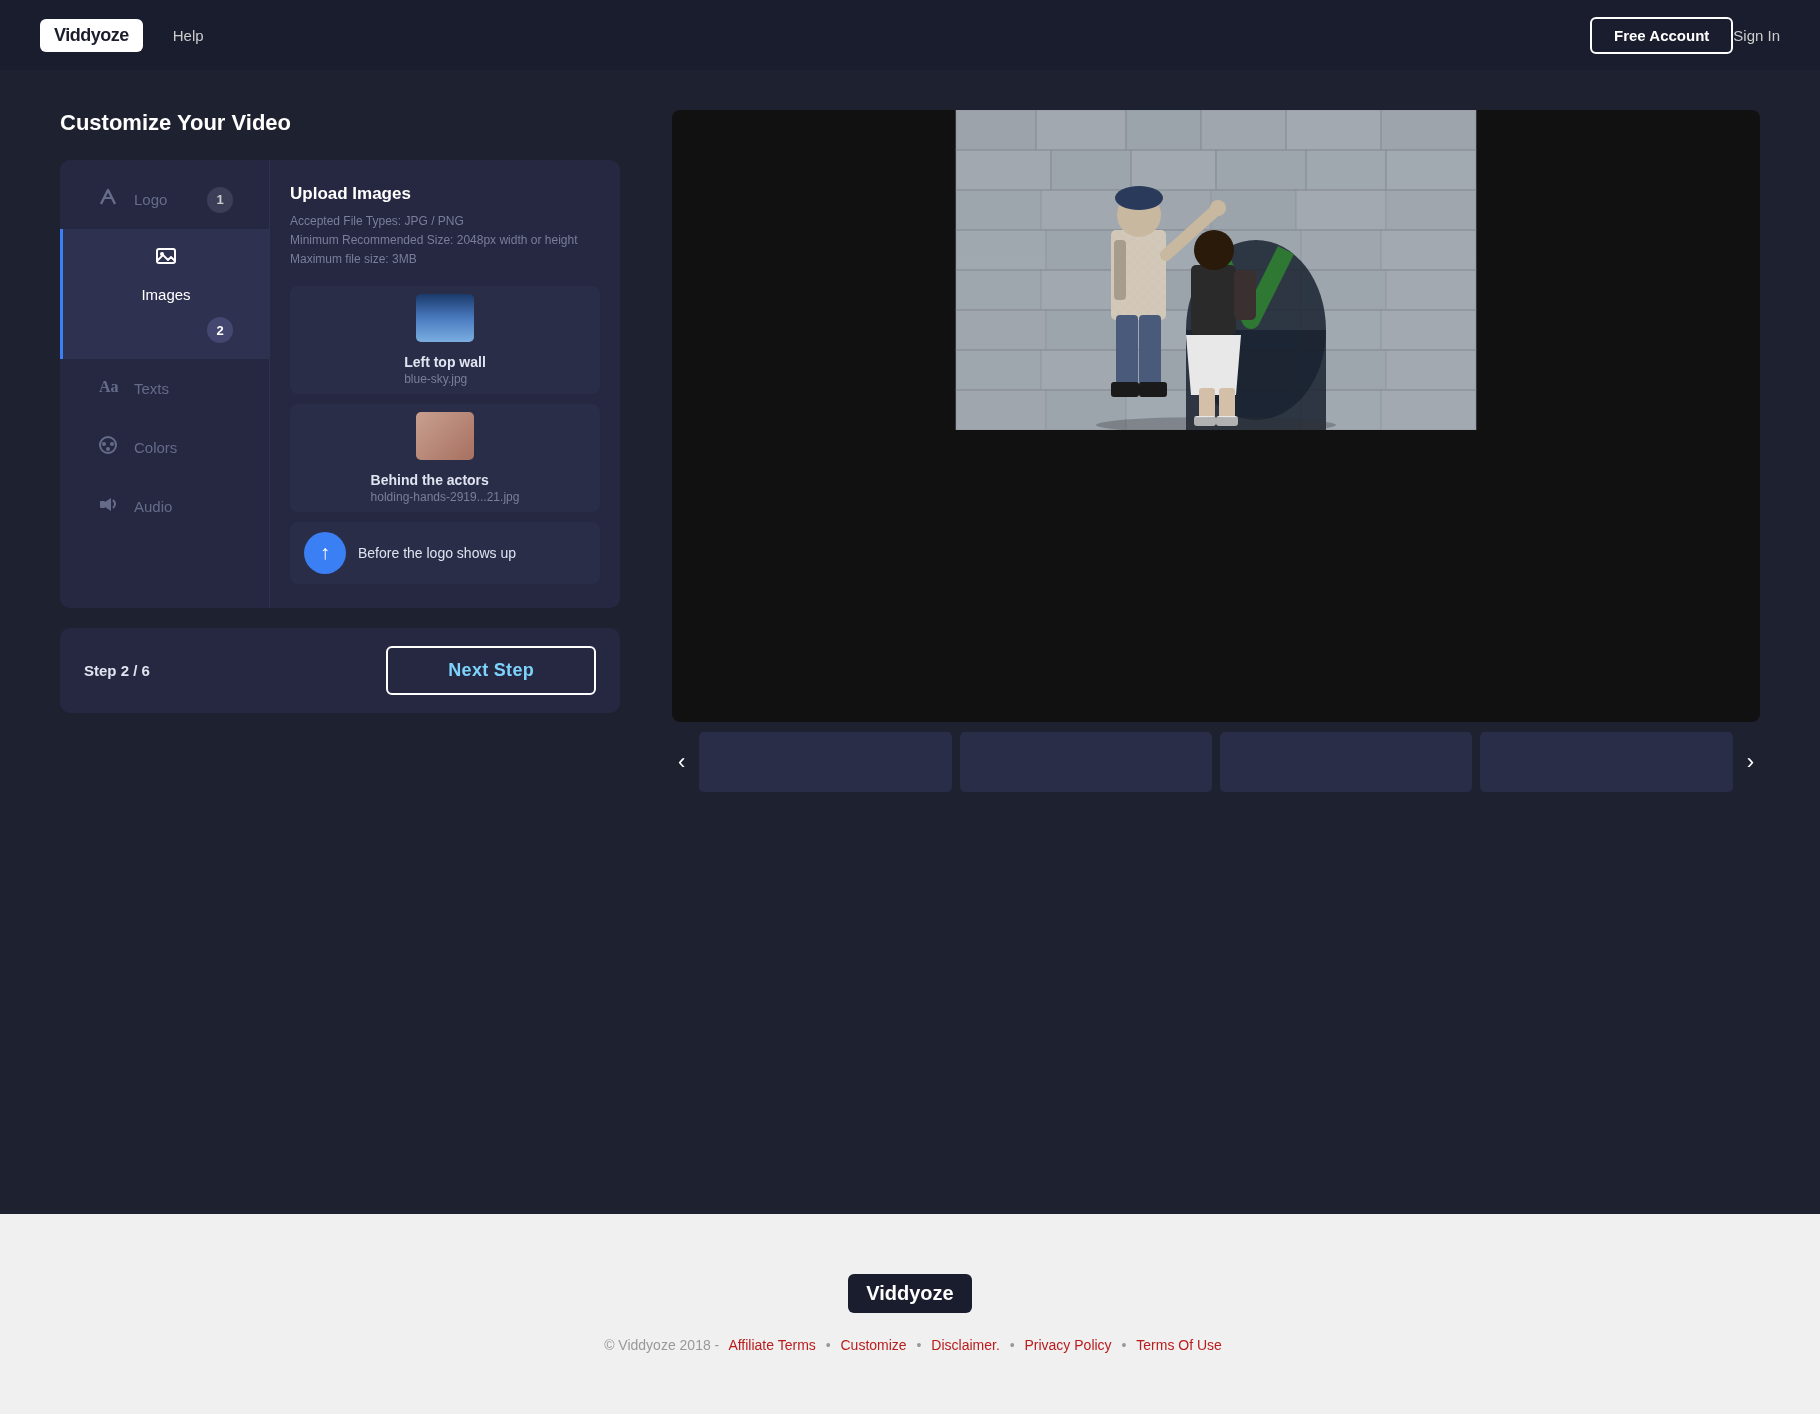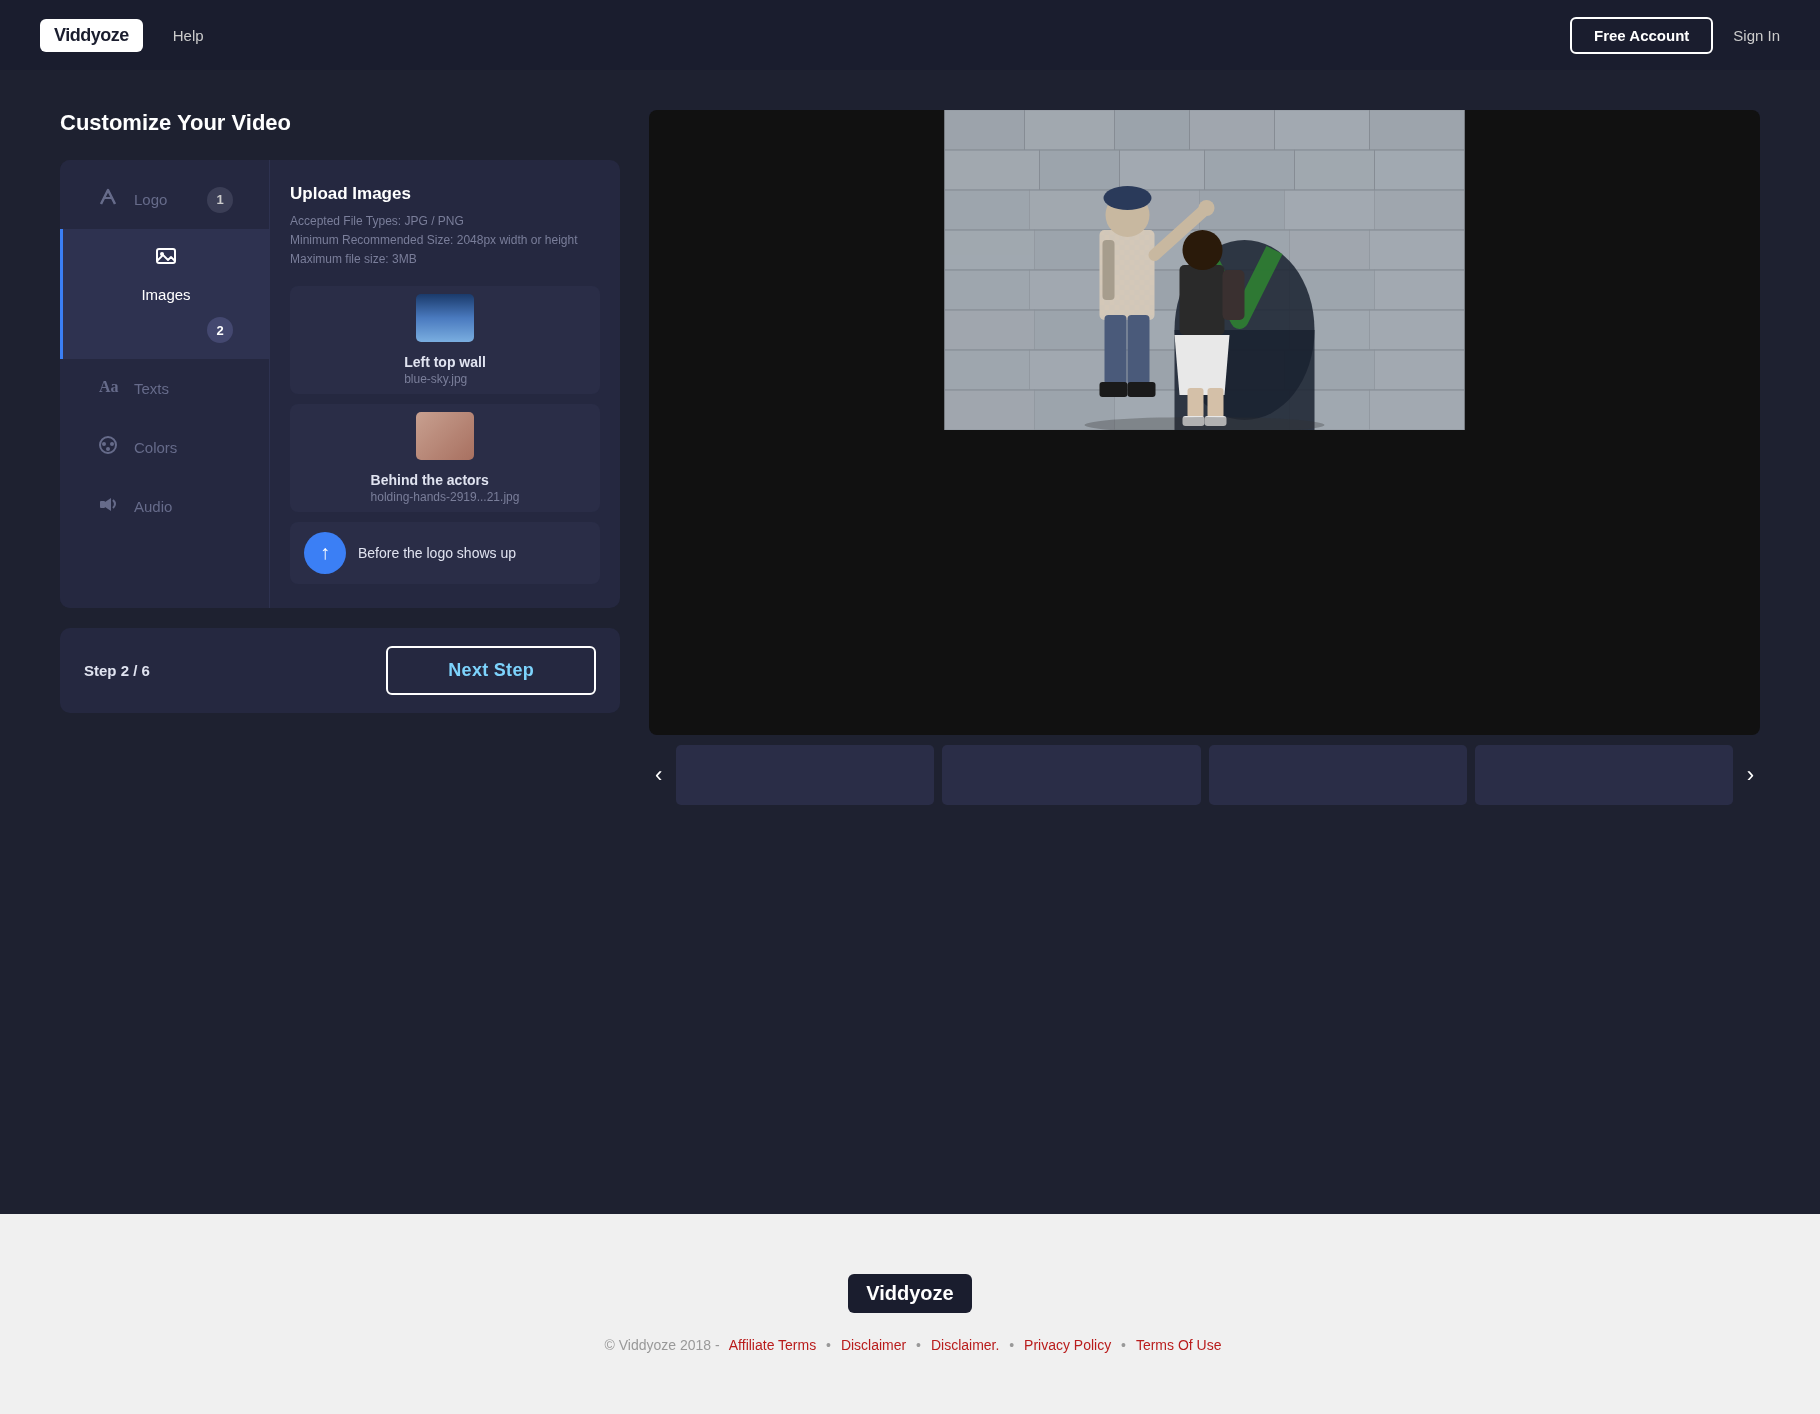--- a/index.html
+++ b/index.html
@@ -25,21 +25,21 @@
       font-size: 18px;
       padding: 6px 14px;
       border-radius: 6px;
       letter-spacing: -0.5px;
     }
     .header-help {
       color: #ccc;
       font-size: 15px;
       cursor: pointer;
     }
-    .header-right { display: flex; gap: 20px; }
+    .header-right { display: flex; }
     .btn-free-account {
       border: 2px solid #fff;
       background: transparent;
       color: #fff;
       font-size: 15px;
       font-weight: 600;
       padding: 8px 22px;
       border-radius: 6px;
       cursor: pointer;
     }
@@ -60,21 +60,21 @@
 
     .section-title {
       color: #fff;
       font-size: 22px;
       font-weight: 700;
       margin-bottom: 24px;
     }
 
     .content-layout {
       display: flex;
-      gap: 29px;
+      gap: 52px;
       align-items: flex-start;
     }
 
     
     .left-panel {
       width: 560px;
       flex-shrink: 0;
     }
 
     .sidebar-and-content {
@@ -596,21 +596,21 @@
 
   </div>
 </div>
 
 <footer class="footer-bg">
   <div class="footer-logo-box">Viddyoze</div>
   <div class="footer-links">
     <span>© Viddyoze 2018  -</span>
     <a class="footer-link">Affiliate Terms</a>
     <span> • </span>
-    <a class="footer-link">Disclaimer</a>
+    <a class="footer-link">Customize</a>
     <span> • </span>
     <a class="footer-link">Disclaimer.</a>
     <span> • </span>
     <a class="footer-link">Privacy Policy</a>
     <span> • </span>
     <a class="footer-link">Terms Of Use</a>
   </div>
 </footer>
 
 </body></html>

